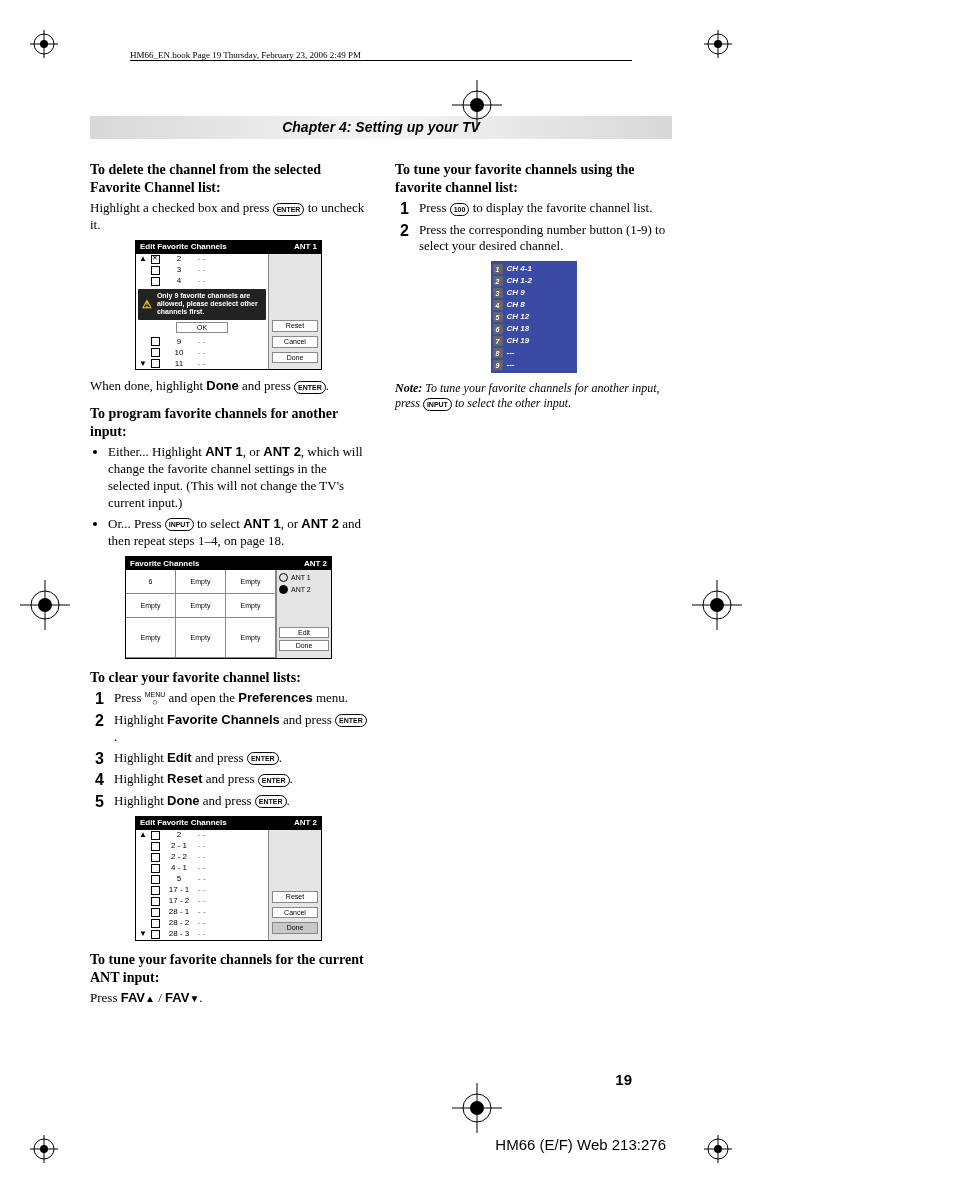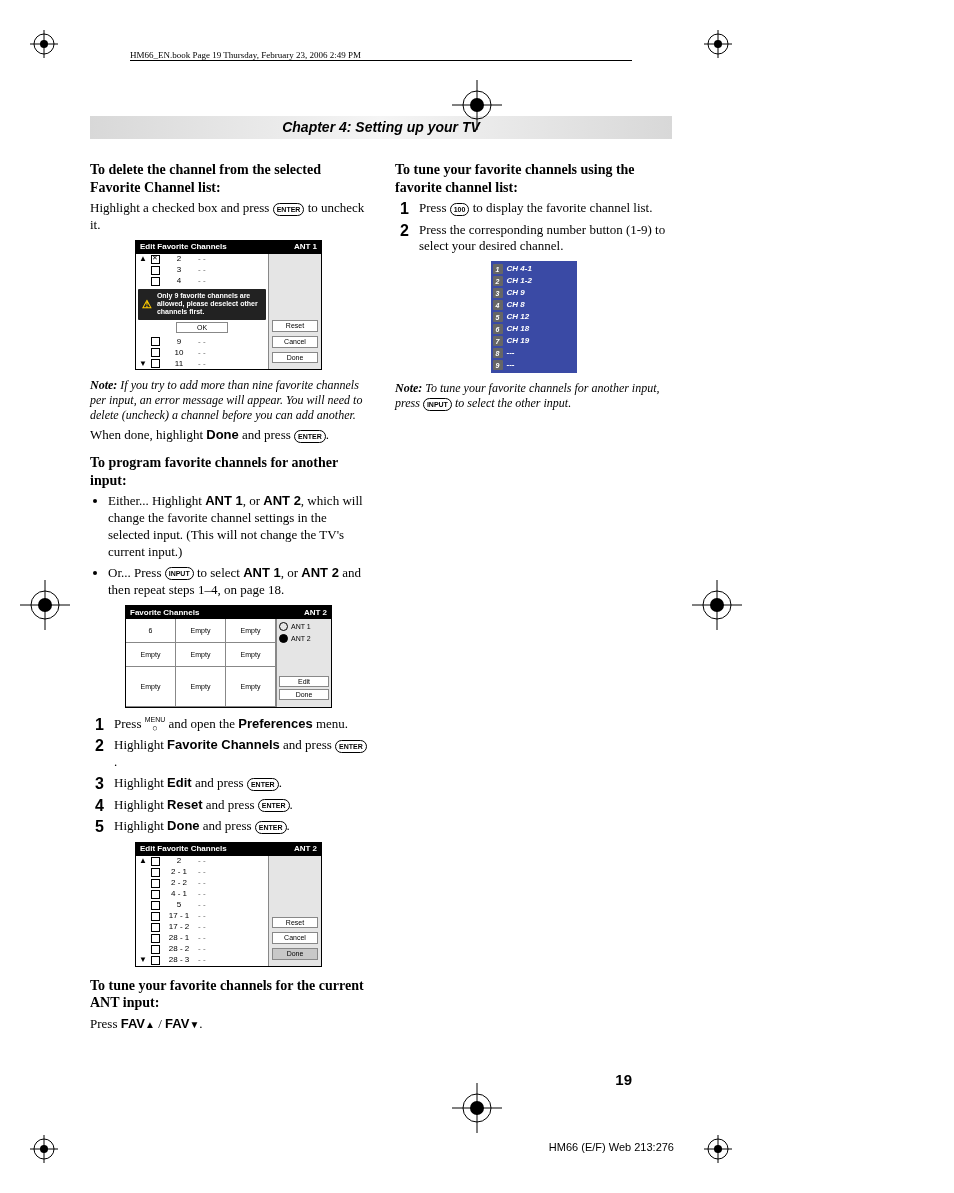--- a/index.html
+++ b/index.html
@@ -133,22 +133,22 @@
     padding:2px;
   }
   .favlist .frow{display:flex;gap:4px;padding:1px 0;font-style:italic;}
   .favlist .fn{width:10px;height:10px;background:#666;color:#fff;display:inline-flex;align-items:center;justify-content:center;font-size:7px;border-radius:1px;}
 
   .page-num {
     position:absolute; right:130px; bottom:105px;
     font-family: Arial, sans-serif; font-weight:bold; font-size:15px;
   }
   .footer-code {
-    position:absolute; right:88px; bottom:40px;
-    font-family: Arial, sans-serif; font-size:11px;margin-left:8px;
+    position:absolute; right:96px; bottom:40px;
+    font-family: Arial, sans-serif; font-size:15px;margin-left:8px;
   }
   .fav-tri { font-size:10px; vertical-align:baseline; }
 </style>
 </head>
 <body>
 
 <div class="page">
 
   <div class="crop-mark crop-tl">
       <svg width="28" height="28">
@@ -270,21 +270,20 @@
               </div>
             </div>
           <div class="sidecol" id="fig1-side" style="display:flex;flex-direction:column;justify-content:flex-end;">
               <div class="sidebtn">Reset</div>
               <div class="sidebtn">Cancel</div>
               <div class="sidebtn">Done</div>
             </div>
         </div>
       </div>
 
-      <p class="note"><b>Note: </b><span>If you try to add more than nine favorite channels per input, an error message will appear. You will need to delete (uncheck) a channel before you can add another.</span></p>
       <p>
         <span>When done, highlight </span><span class="bold-sans">Done</span><span> and press </span><span class="glyph-btn">ENTER</span>.
       </p>
 
       <h3 style="margin-top:10px">To program favorite channels for another input:</h3>
       <ul class="bul">
         <li>
           <span>Either... Highlight </span><span class="bold-sans">ANT 1</span><span>, or </span><span class="bold-sans">ANT 2</span><span>, which will change the favorite channel settings in the selected input. (This will not change the TV's current input.)</span>
         </li>
         <li>
@@ -318,20 +317,21 @@
                 <span class="rdot fill"></span>
                 <span>ANT 2</span>
               </div>
               <div style="height: 28px;"></div>
               <div class="sidebtn">Edit</div>
               <div class="sidebtn">Done</div>
             </div>
         </div>
       </div>
 
+      <h3 style="margin-top:10px">To clear your favorite channel lists:</h3>
       <ol class="bignum">
         <li>
             <span class="n">1</span>
             <span><span>Press </span><span class="menu-glyph"><span>MENU</span><span class="o">○</span></span><span> and open the </span><span class="bold-sans">Preferences</span><span> menu.</span></span>
           </li>
         <li>
             <span class="n">2</span>
             <span><span>Highlight </span><span class="bold-sans">Favorite Channels</span><span> and press </span><span class="glyph-btn">ENTER</span>.</span>
           </li>
         <li>

